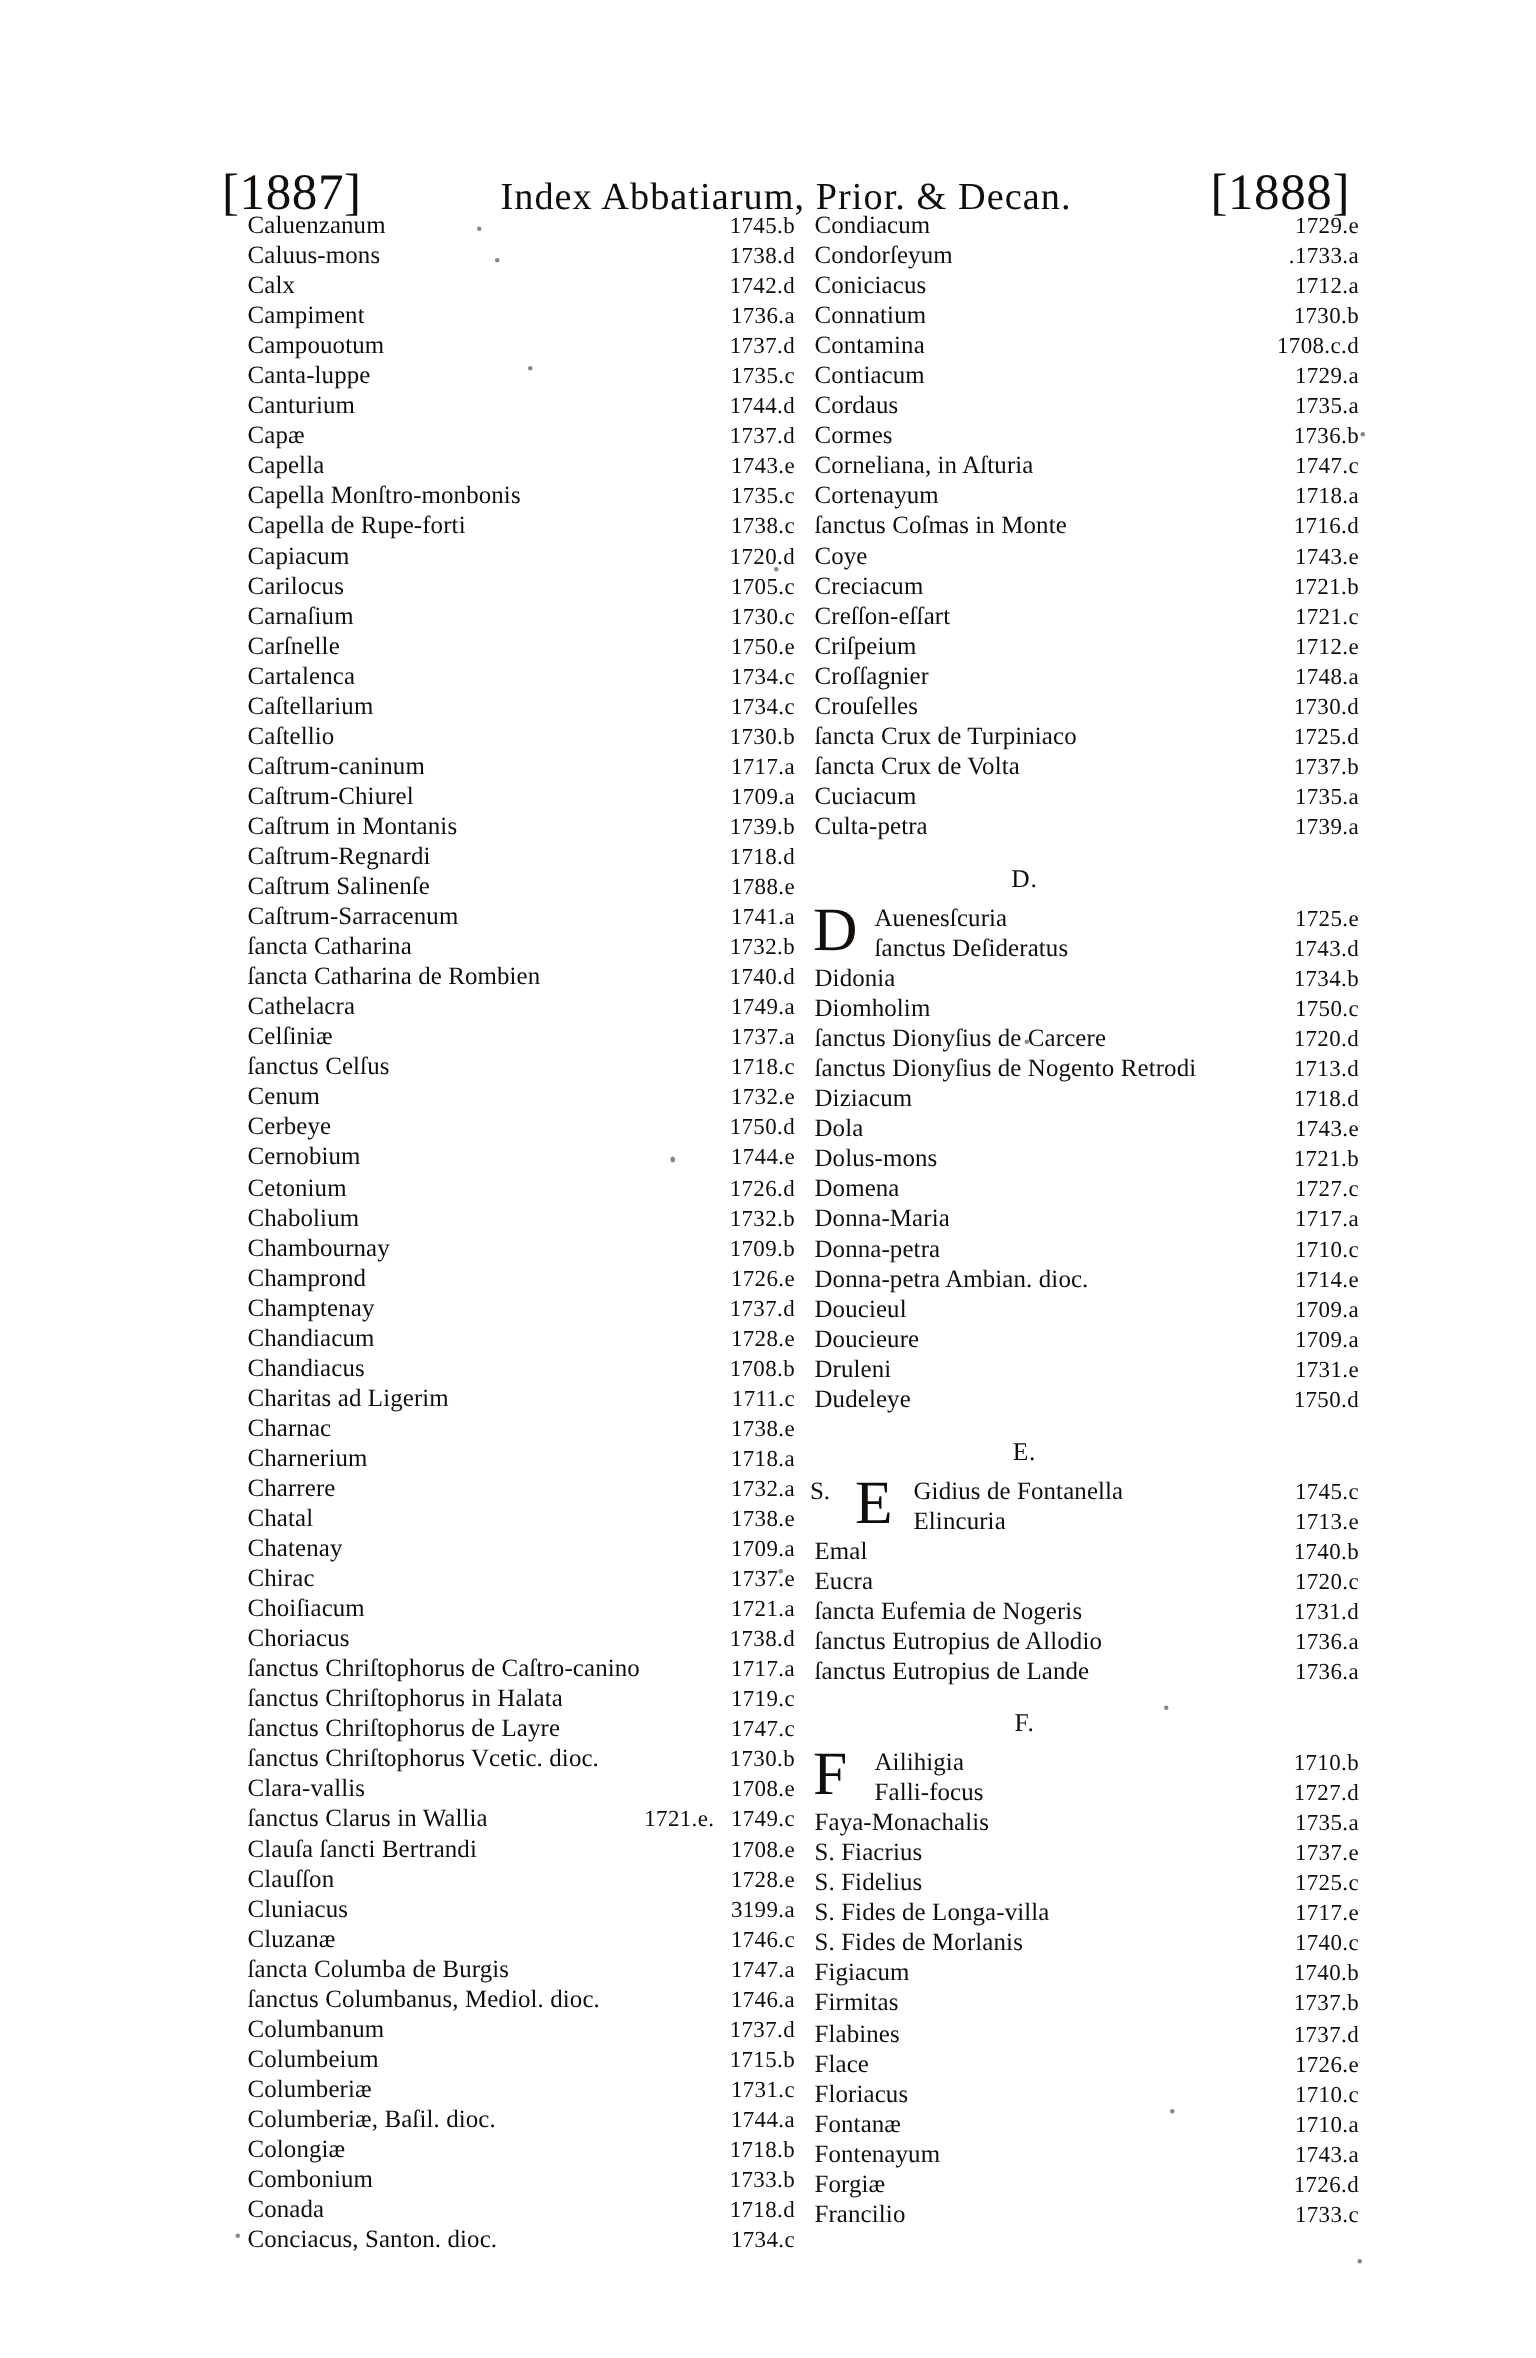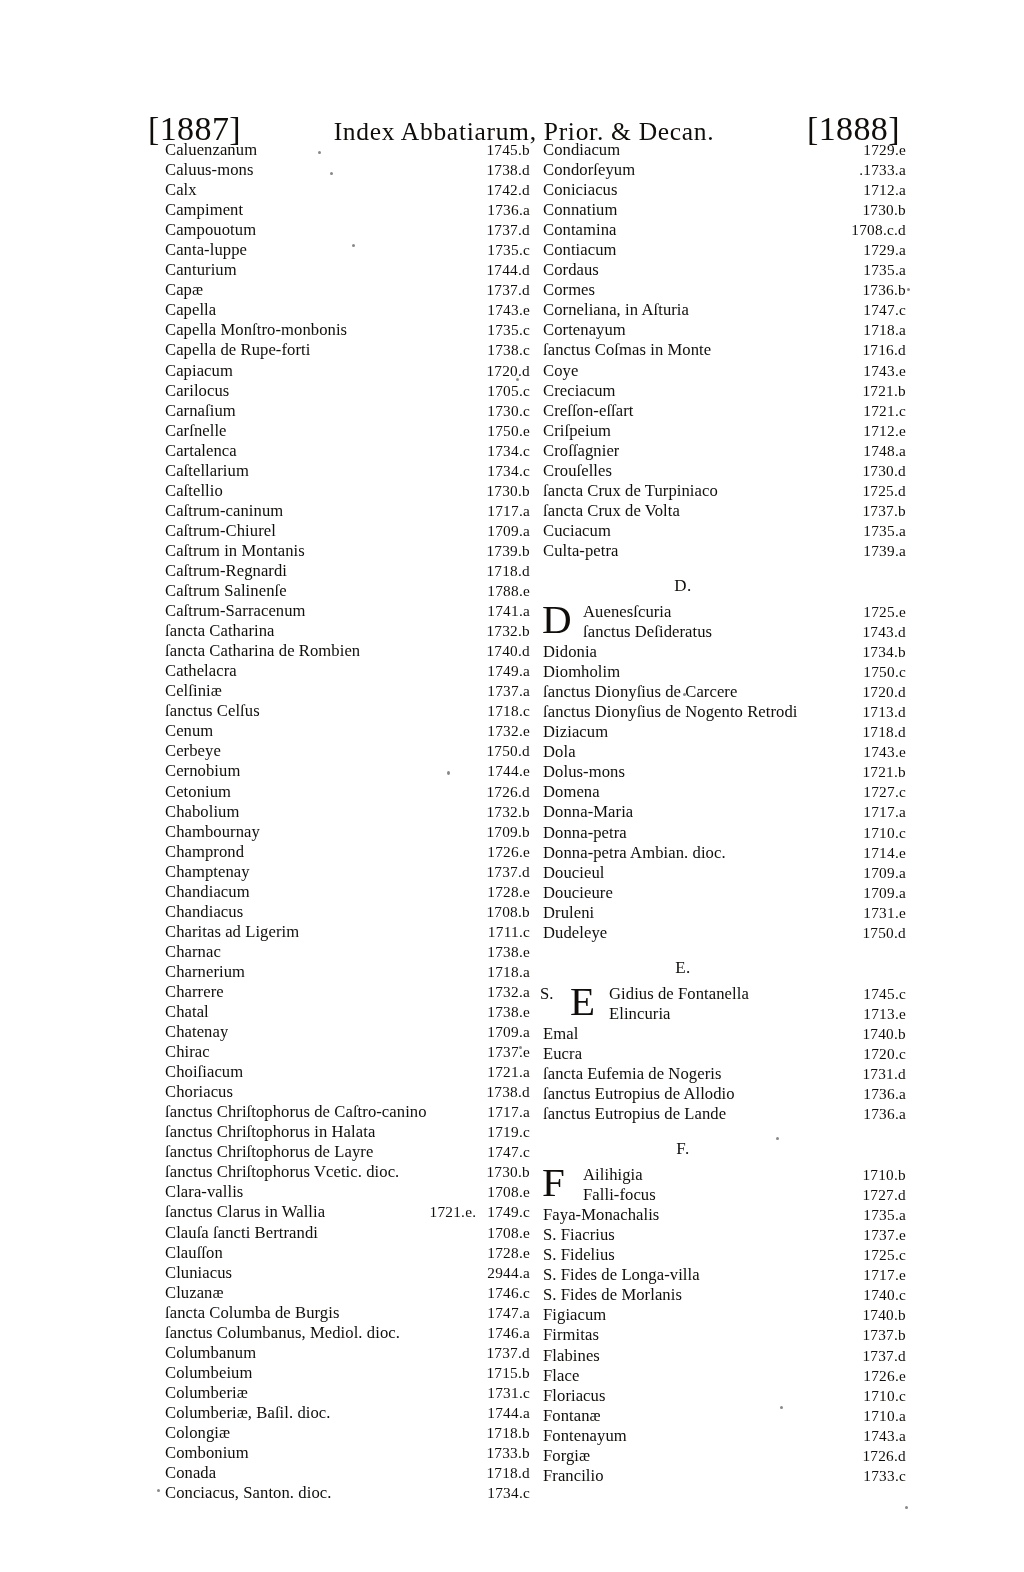--- a/index.html
+++ b/index.html
@@ -364,21 +364,21 @@
         <div class="entry">
           <span class="ename">Clauſa ſancti Bertrandi</span>
           <span class="eref">1708.e</span>
         </div>
         <div class="entry">
           <span class="ename">Clauſſon</span>
           <span class="eref">1728.e</span>
         </div>
         <div class="entry">
           <span class="ename">Cluniacus</span>
-          <span class="eref">2944.a</span>
+          <span class="eref">3199.a</span>
         </div>
         <div class="entry">
           <span class="ename">Cluzanæ</span>
           <span class="eref">1746.c</span>
         </div>
         <div class="entry">
           <span class="ename">ſancta Columba de Burgis</span>
           <span class="eref">1747.a</span>
         </div>
         <div class="entry">

